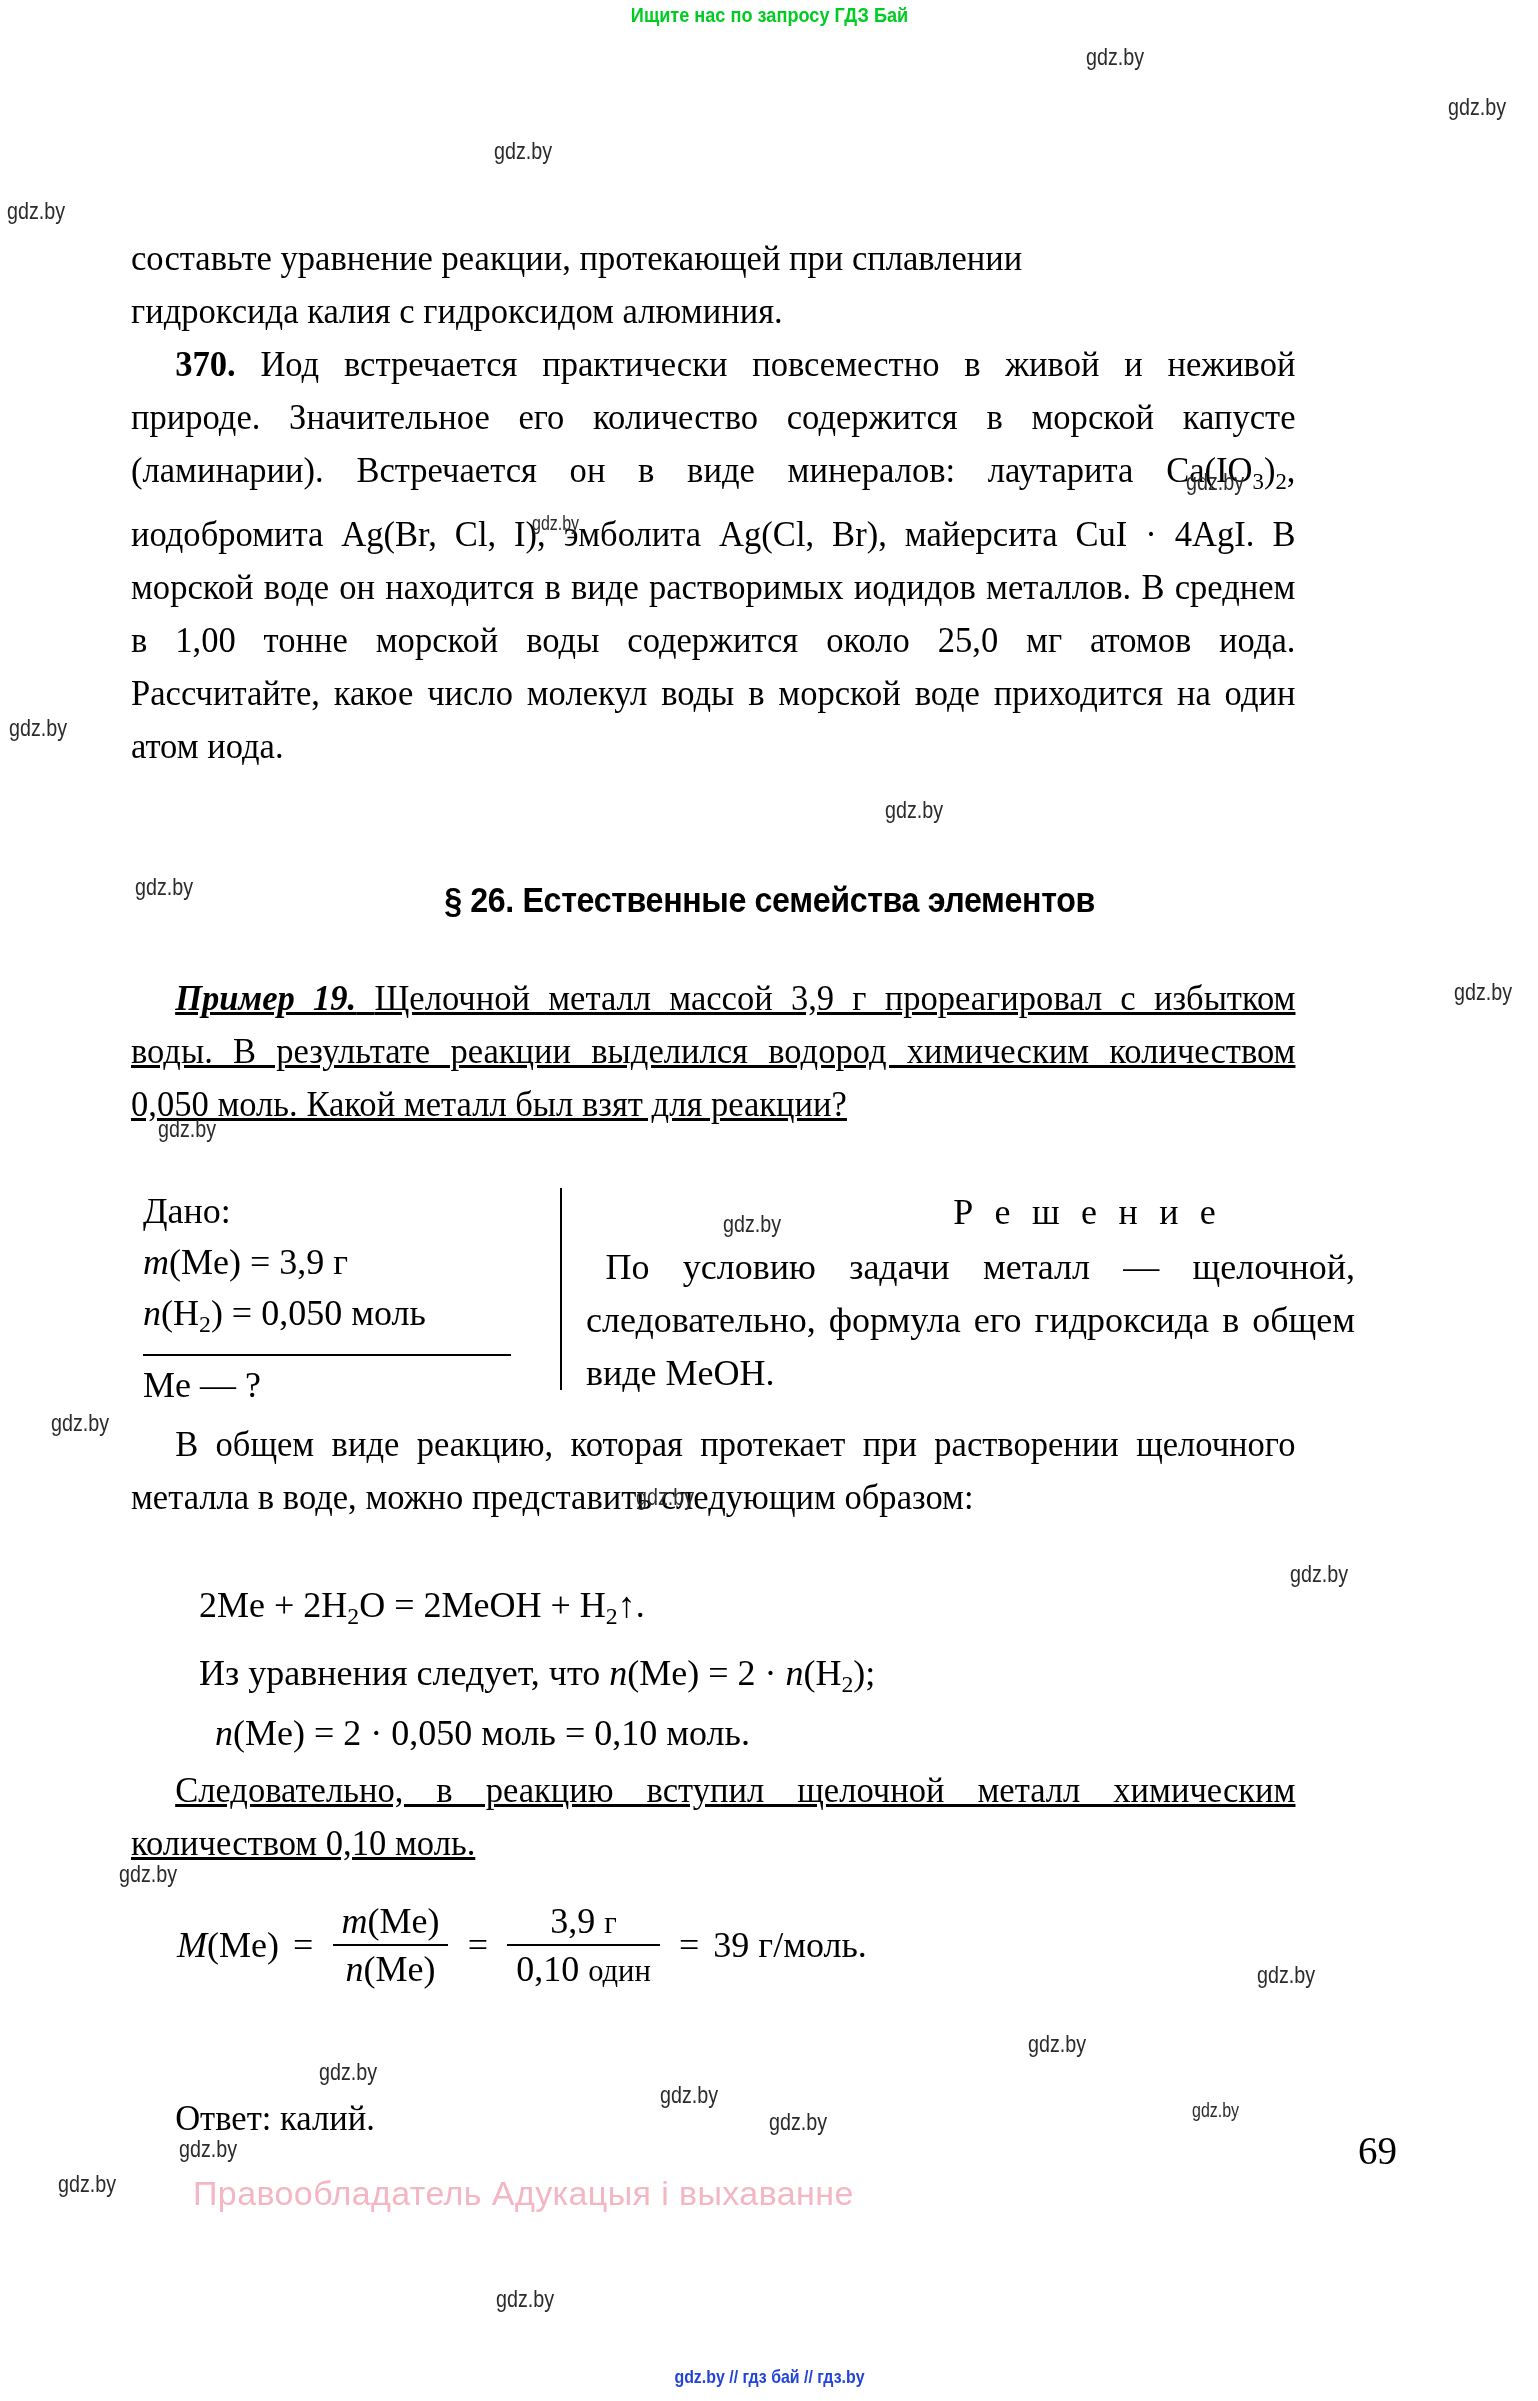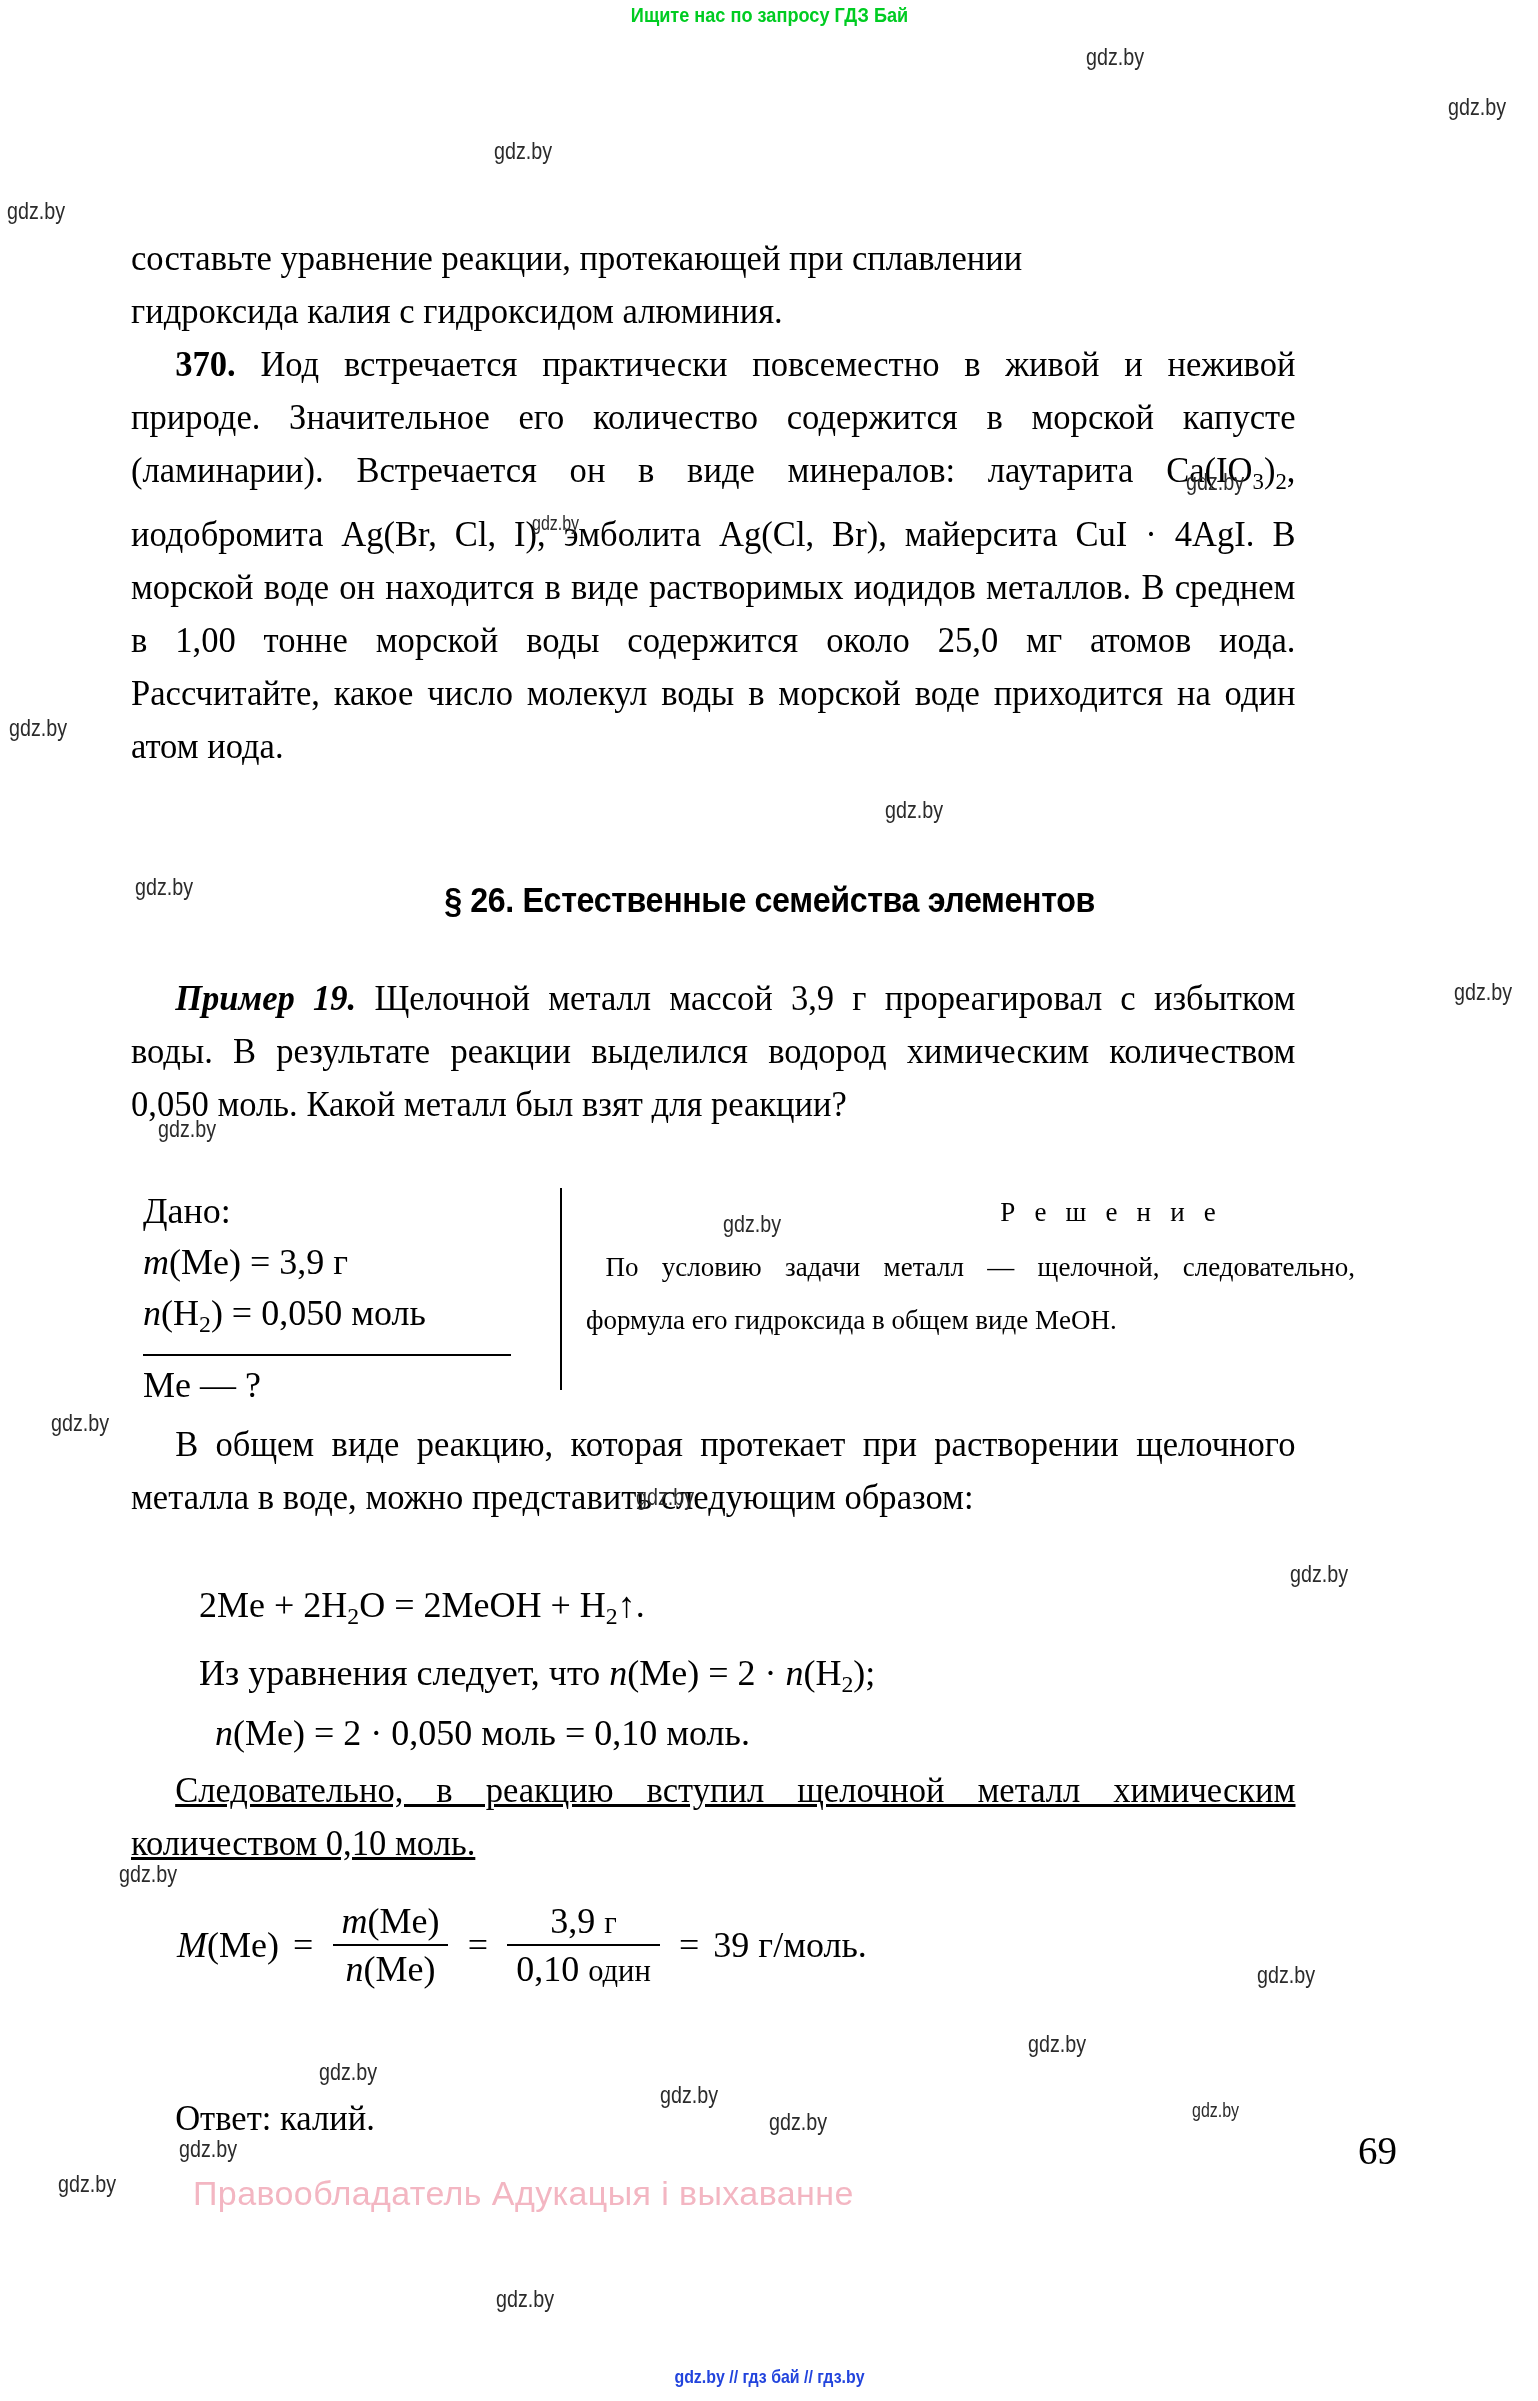--- a/index.html
+++ b/index.html
@@ -119,21 +119,21 @@
     top: 1.8px;
     width: 0;
     height: 202px;
     border-left: 2.7px solid #000;
   }
   .solution {
     position: absolute;
     left: 443px;
     top: 0;
     width: 769px;
-    font-size: 27px;
+    font-size: 36px;
     line-height: 53px;
     text-align: justify;
   }
   .sol-title {
     display: block;
     text-align: right;
     letter-spacing: 6.2px;
     padding-right: 133px;
     margin-bottom: 1.8px;
   }
@@ -216,21 +216,21 @@
 
   <span class="wm" style="left:1186px; top:468px; font-size:24px;">gdz.by</span>
   <span class="wm" style="left:532px;  top:512px; font-size:19.5px;">gdz.by</span>
   <span class="wm" style="left:8.9px;   top:714px; font-size:24px;">gdz.by</span>
   <span class="wm" style="left:885px;  top:796px; font-size:24px;">gdz.by</span>
   <span class="wm" style="left:135px;  top:873px; font-size:24px;">gdz.by</span>
   <span class="wm" style="left:1454px; top:978px;font-size:24px;">gdz.by</span>
 
   <div class="heading" style="top:880px;">§ 26. Естественные семейства элементов</div>
 
-  <div class="col" style="top:972px;">
+  <div class="col" style="top:972px;text-decoration:underline;">
     <p class="body"><span class="ind"></span><span class="ex-label">Пример 19.</span> <span>Щелочной металл массой 3,9 г прореагировал с избытком воды. В результате реакции выделился водород химическим количеством 0,050 моль. Какой металл был взят для реакции?</span></p>
   </div>
 
   <div class="given-wrap" style="top:1186px;">
 
     <div class="given">
       <div>Дано:</div>
       <div><span class="ital">m</span><span>(Me) = 3,9 г</span></div>
       <div><span class="ital">n</span><span>(H</span><sub>2</sub><span>) = 0,050 моль</span></div>
       <div class="rule"></div>

